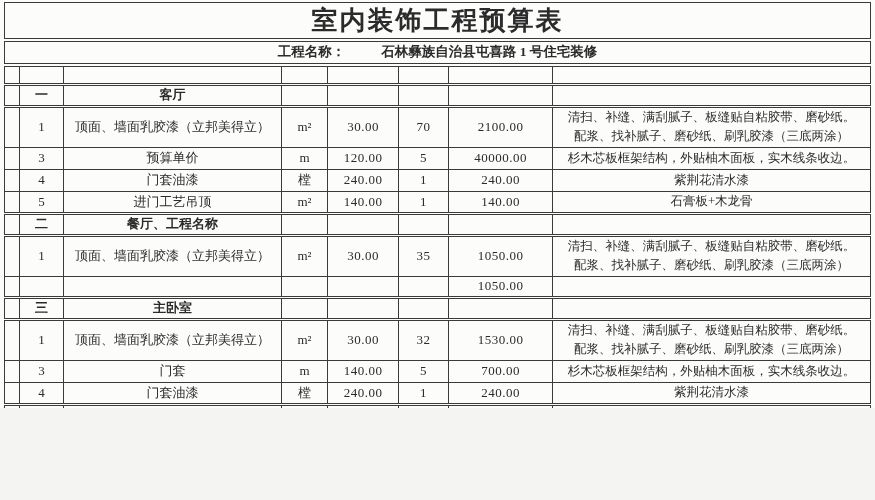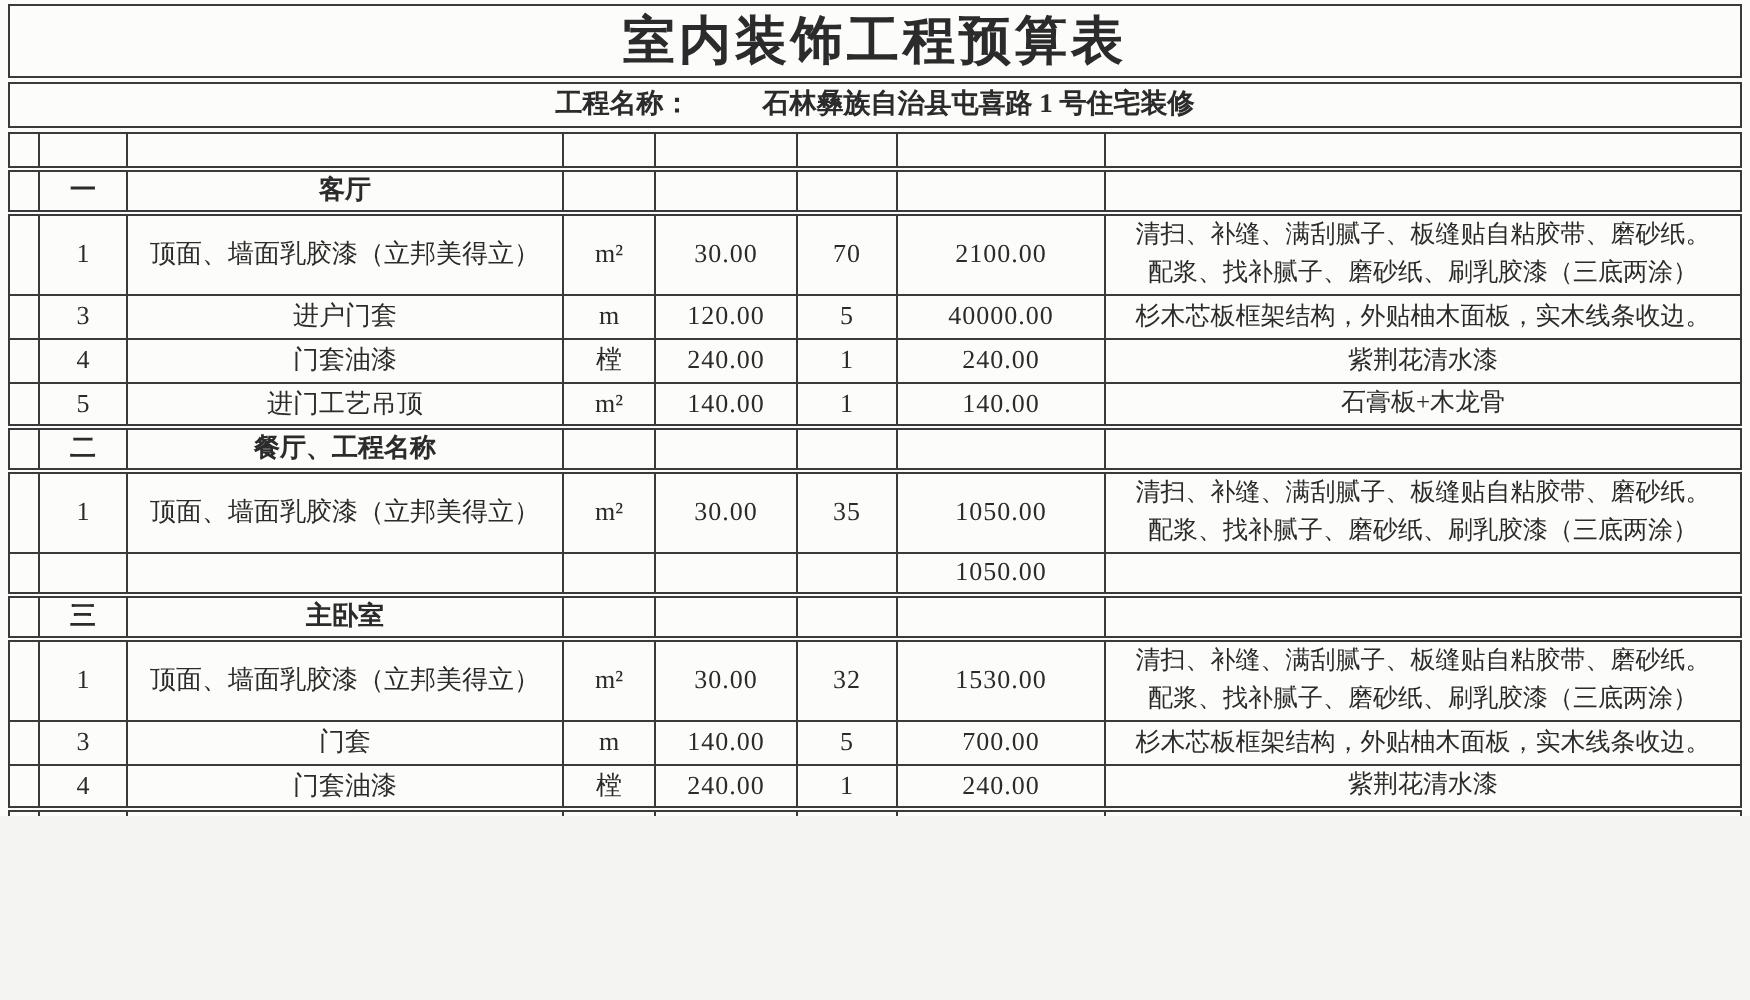--- a/index.html
+++ b/index.html
@@ -41,21 +41,21 @@
     letter-spacing: 2px;
     border-bottom: 4px double #3a3a3a;
   }
   
   tr.row-project td {
     height: 25px;
     font-weight: bold;
     font-size: 13.5px;
     border-bottom: 4px double #3a3a3a;
   }
-  tr.row-project .proj-label { margin-right: 36px; }
+  tr.row-project .proj-label { margin-right: 36px; font-family: Liberation Mono, monospace; }
   
   tr.row-header td {
     height: 19px;
     font-weight: bold;
     font-size: 13px;
   }
   tr.row-empty td { height: 19px; }
   tr.row-section td {
     height: 22px;
     font-weight: bold;
@@ -130,21 +130,21 @@
       <td>m²</td>
       <td class="c-num">30.00</td>
       <td class="c-num">70</td>
       <td class="c-num">2100.00</td>
       <td class="c-process">清扫、补缝、满刮腻子、板缝贴自粘胶带、磨砂纸。配浆、找补腻子、磨砂纸、刷乳胶漆（三底两涂）</td>
     </tr>
 
     <tr class="row-item">
       <td></td>
       <td>3</td>
-      <td>进户门套</td>
+      <td>预算单价</td>
       <td>m</td>
       <td class="c-num">120.00</td>
       <td class="c-num">5</td>
       <td class="c-num">40000.00</td>
       <td class="c-process">杉木芯板框架结构，外贴柚木面板，实木线条收边。</td>
     </tr>
 
     <tr class="row-item">
       <td></td>
       <td>4</td>

